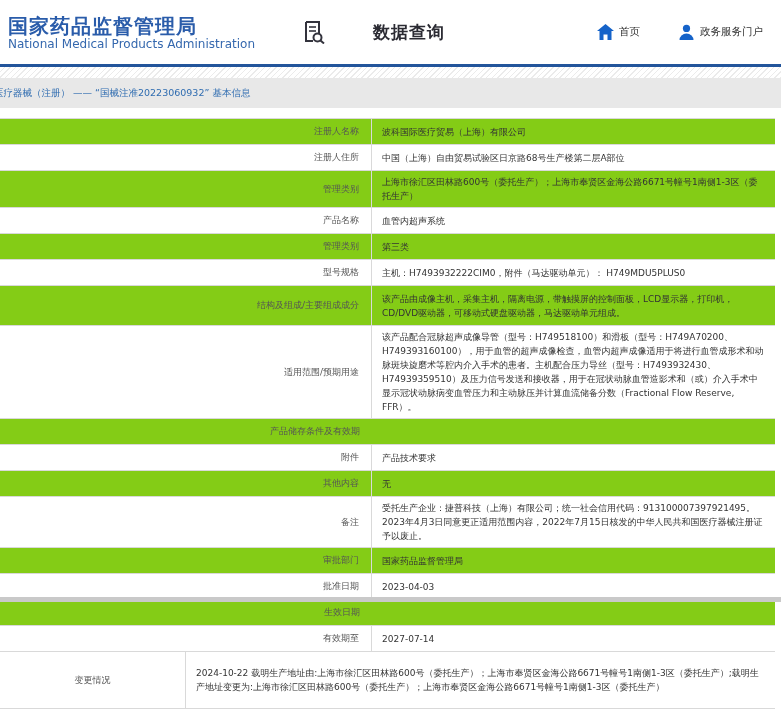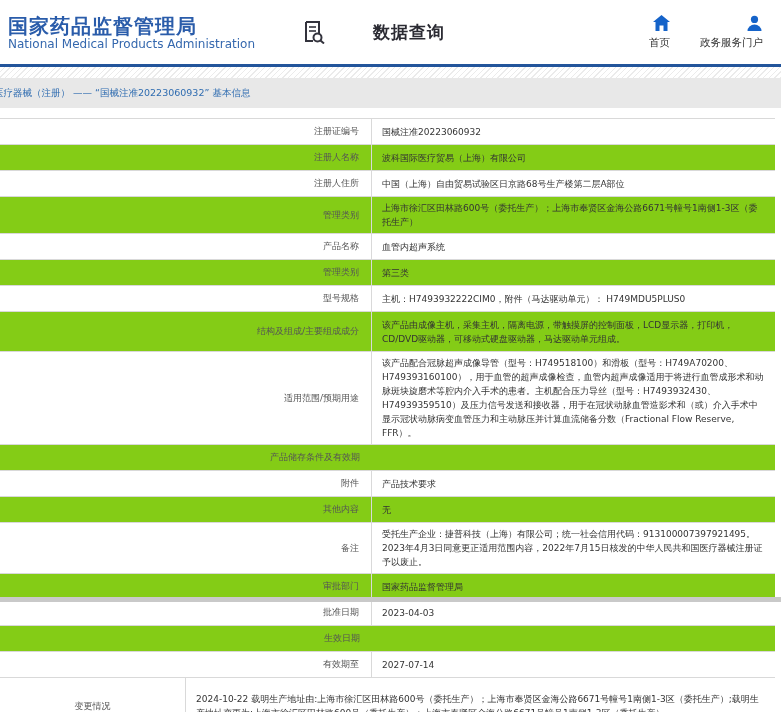--- a/index.html
+++ b/index.html
@@ -10,21 +10,21 @@
   
   .site-header { height:64px; display:flex; align-items:center; padding:0 18px 0 8px; }
   .logo { cursor:pointer; }
   .logo-cn { color:#2a5caa; font-size:20px; font-weight:bold; letter-spacing:1px; line-height:24px; }
   .logo-en { color:#3568ae; font-size:12px; line-height:13px; }
   .dq { display:flex; align-items:center; margin-left:48px; cursor:pointer;gap:42px; }
   .dq-icon { width:22px; height:24px; margin-right:6px; }
   .dq-label { font-size:17px; font-weight:bold; color:#2b2b33; letter-spacing:1px; }
   .spacer { flex:1; }
   .nav { display:flex; gap:30px; }
-  .nav-item { display:flex; flex-direction:column; align-items:flex-end; gap:5px; cursor:pointer; }
+  .nav-item { display:flex; flex-direction:row; align-items:center; gap:5px; cursor:pointer;margin-left:8px; }
   .nav-item .ico { width:17px; height:16px; }
   .nav-item .lbl { font-size:10.5px; color:#333; }
 
   .blue-line { height:3px; background:#23559b; }
   .hatch { height:11px;
     background:repeating-linear-gradient(135deg,#ffffff 0 3px,#ebebeb 3px 4px); }
 
   
   .breadcrumb { height:30px; background:#e8e8e8; display:flex; align-items:center; overflow:hidden; }
   .breadcrumb span { color:#2f6cb0; font-size:9.5px; margin-left:-6px; white-space:nowrap; }
@@ -94,24 +94,20 @@
   </header>
 
   <div class="blue-line"></div>
   <div class="hatch"></div>
 
   <div class="breadcrumb">
     <span>医疗器械（注册） —— “国械注准20223060932” 基本信息</span>
   </div>
 
   <div class="tbl">
-    <div class="row">
-      <div class="cell-l">注册证编号</div>
-      <div class="cell-v">国械注准20223060932</div>
-    </div>
     <div class="row alt">
       <div class="cell-l">注册人名称</div>
       <div class="cell-v">波科国际医疗贸易（上海）有限公司</div>
     </div>
     <div class="row">
       <div class="cell-l">注册人住所</div>
       <div class="cell-v">中国（上海）自由贸易试验区日京路68号生产楼第二层A部位</div>
     </div>
     <div class="row alt">
       <div class="cell-l">管理类别</div>

